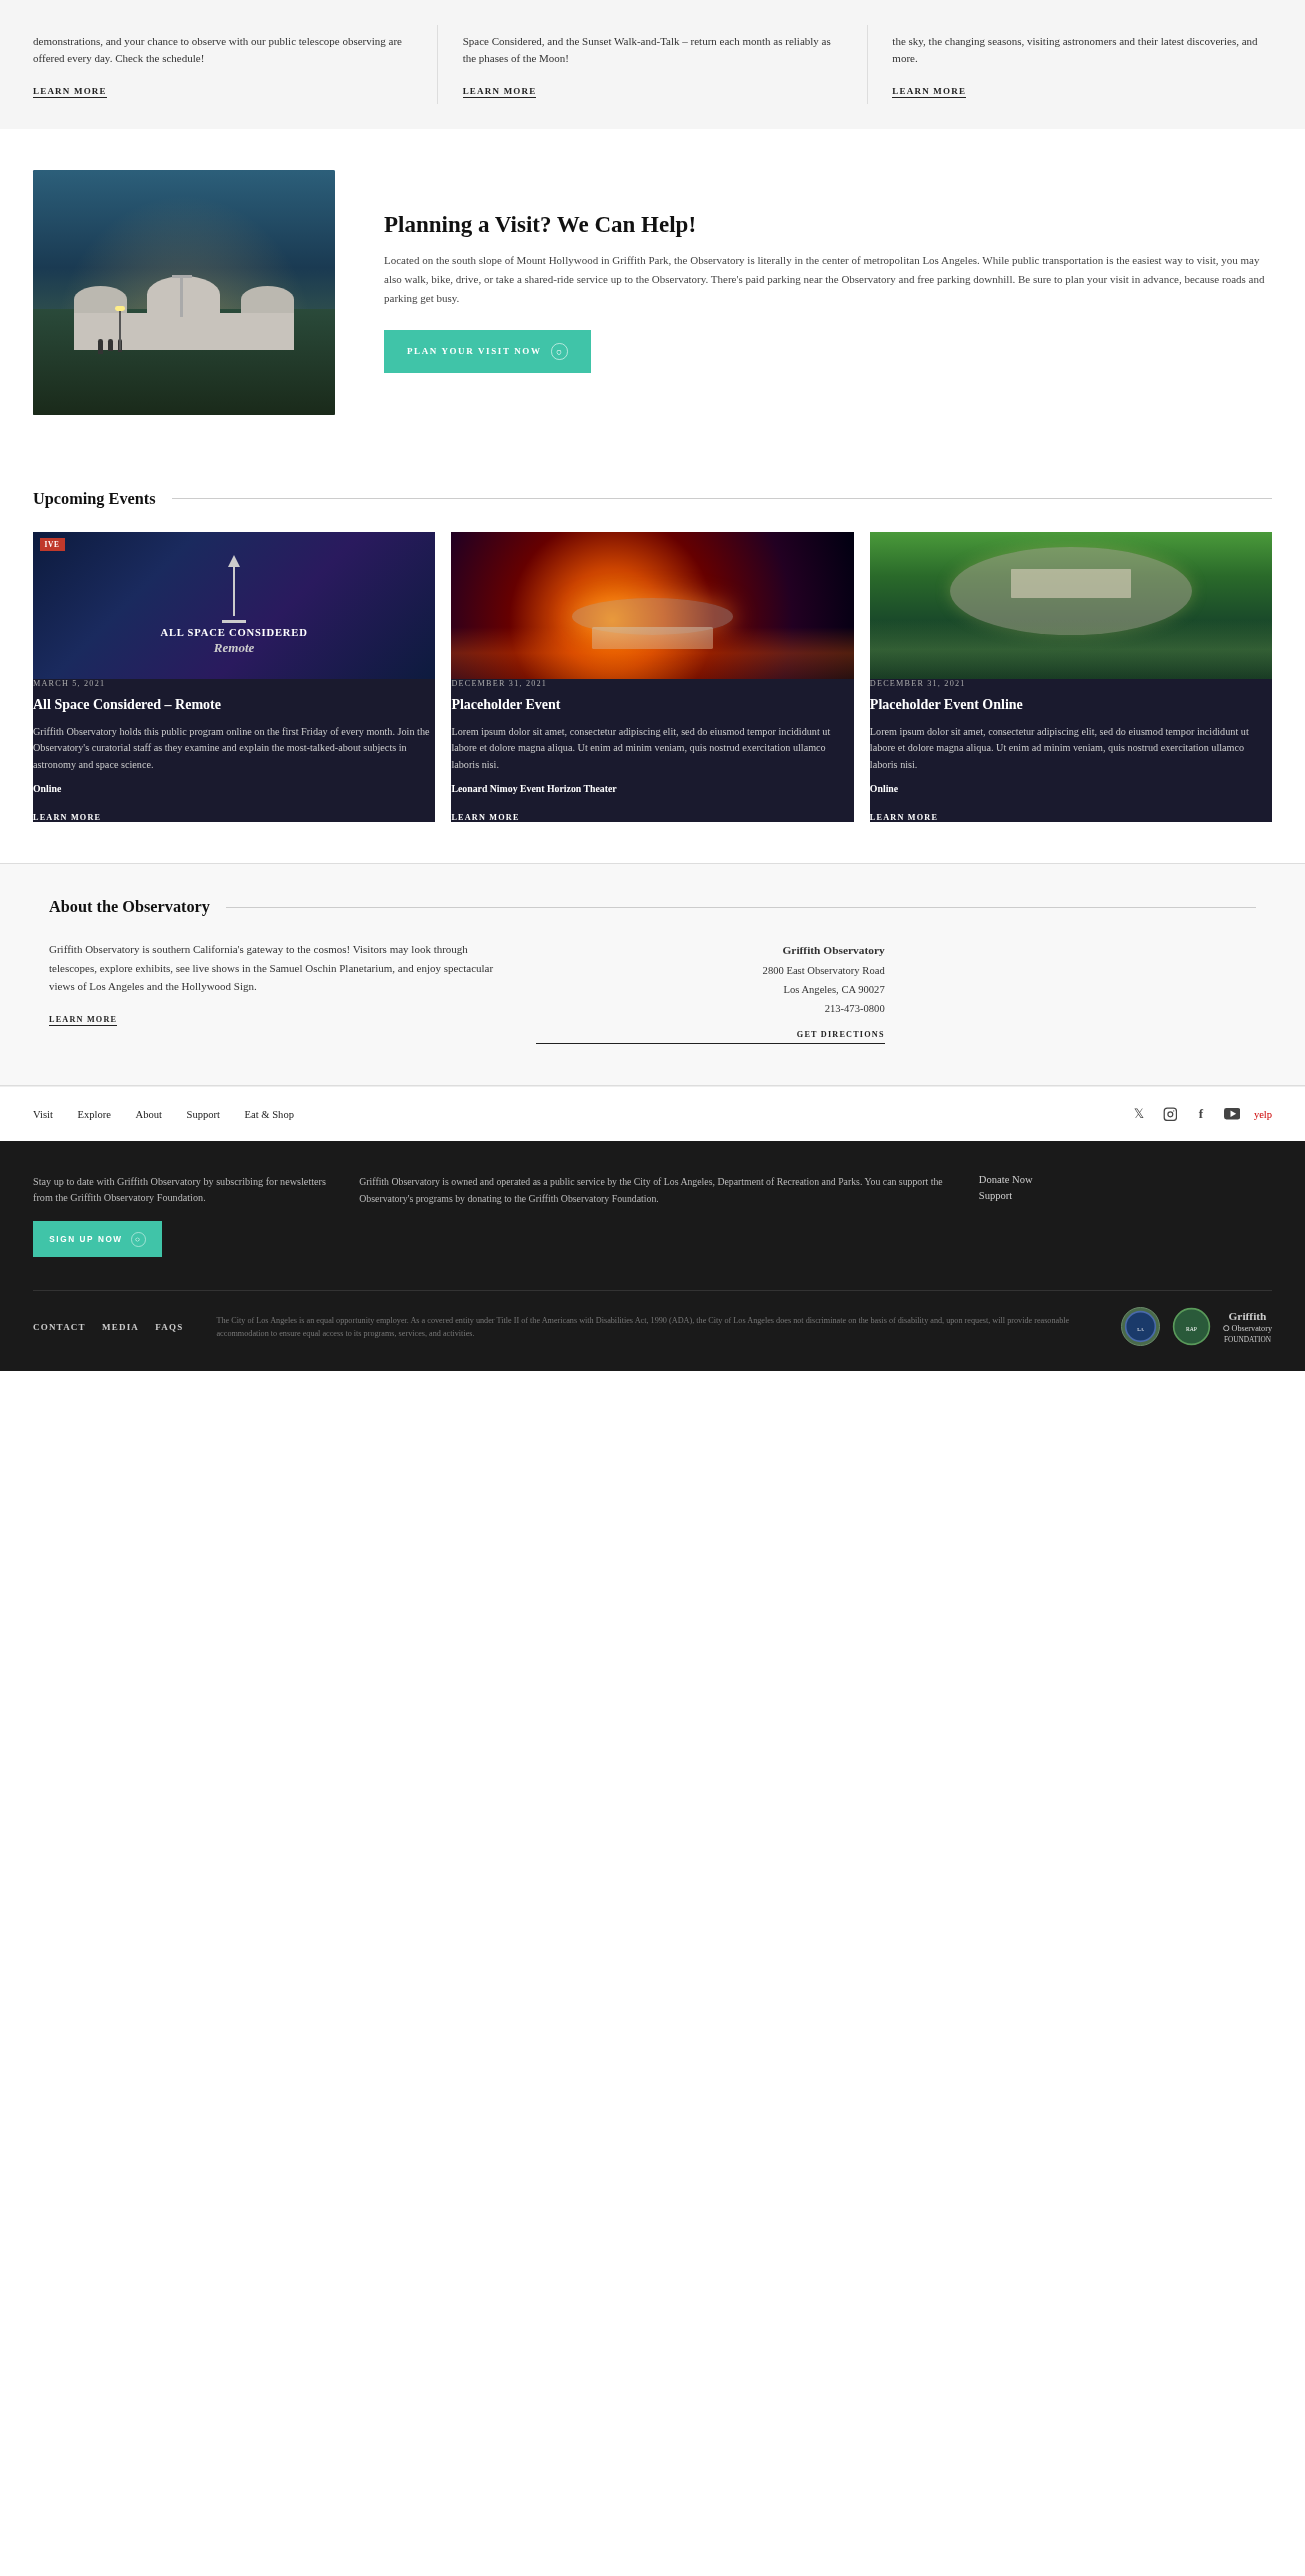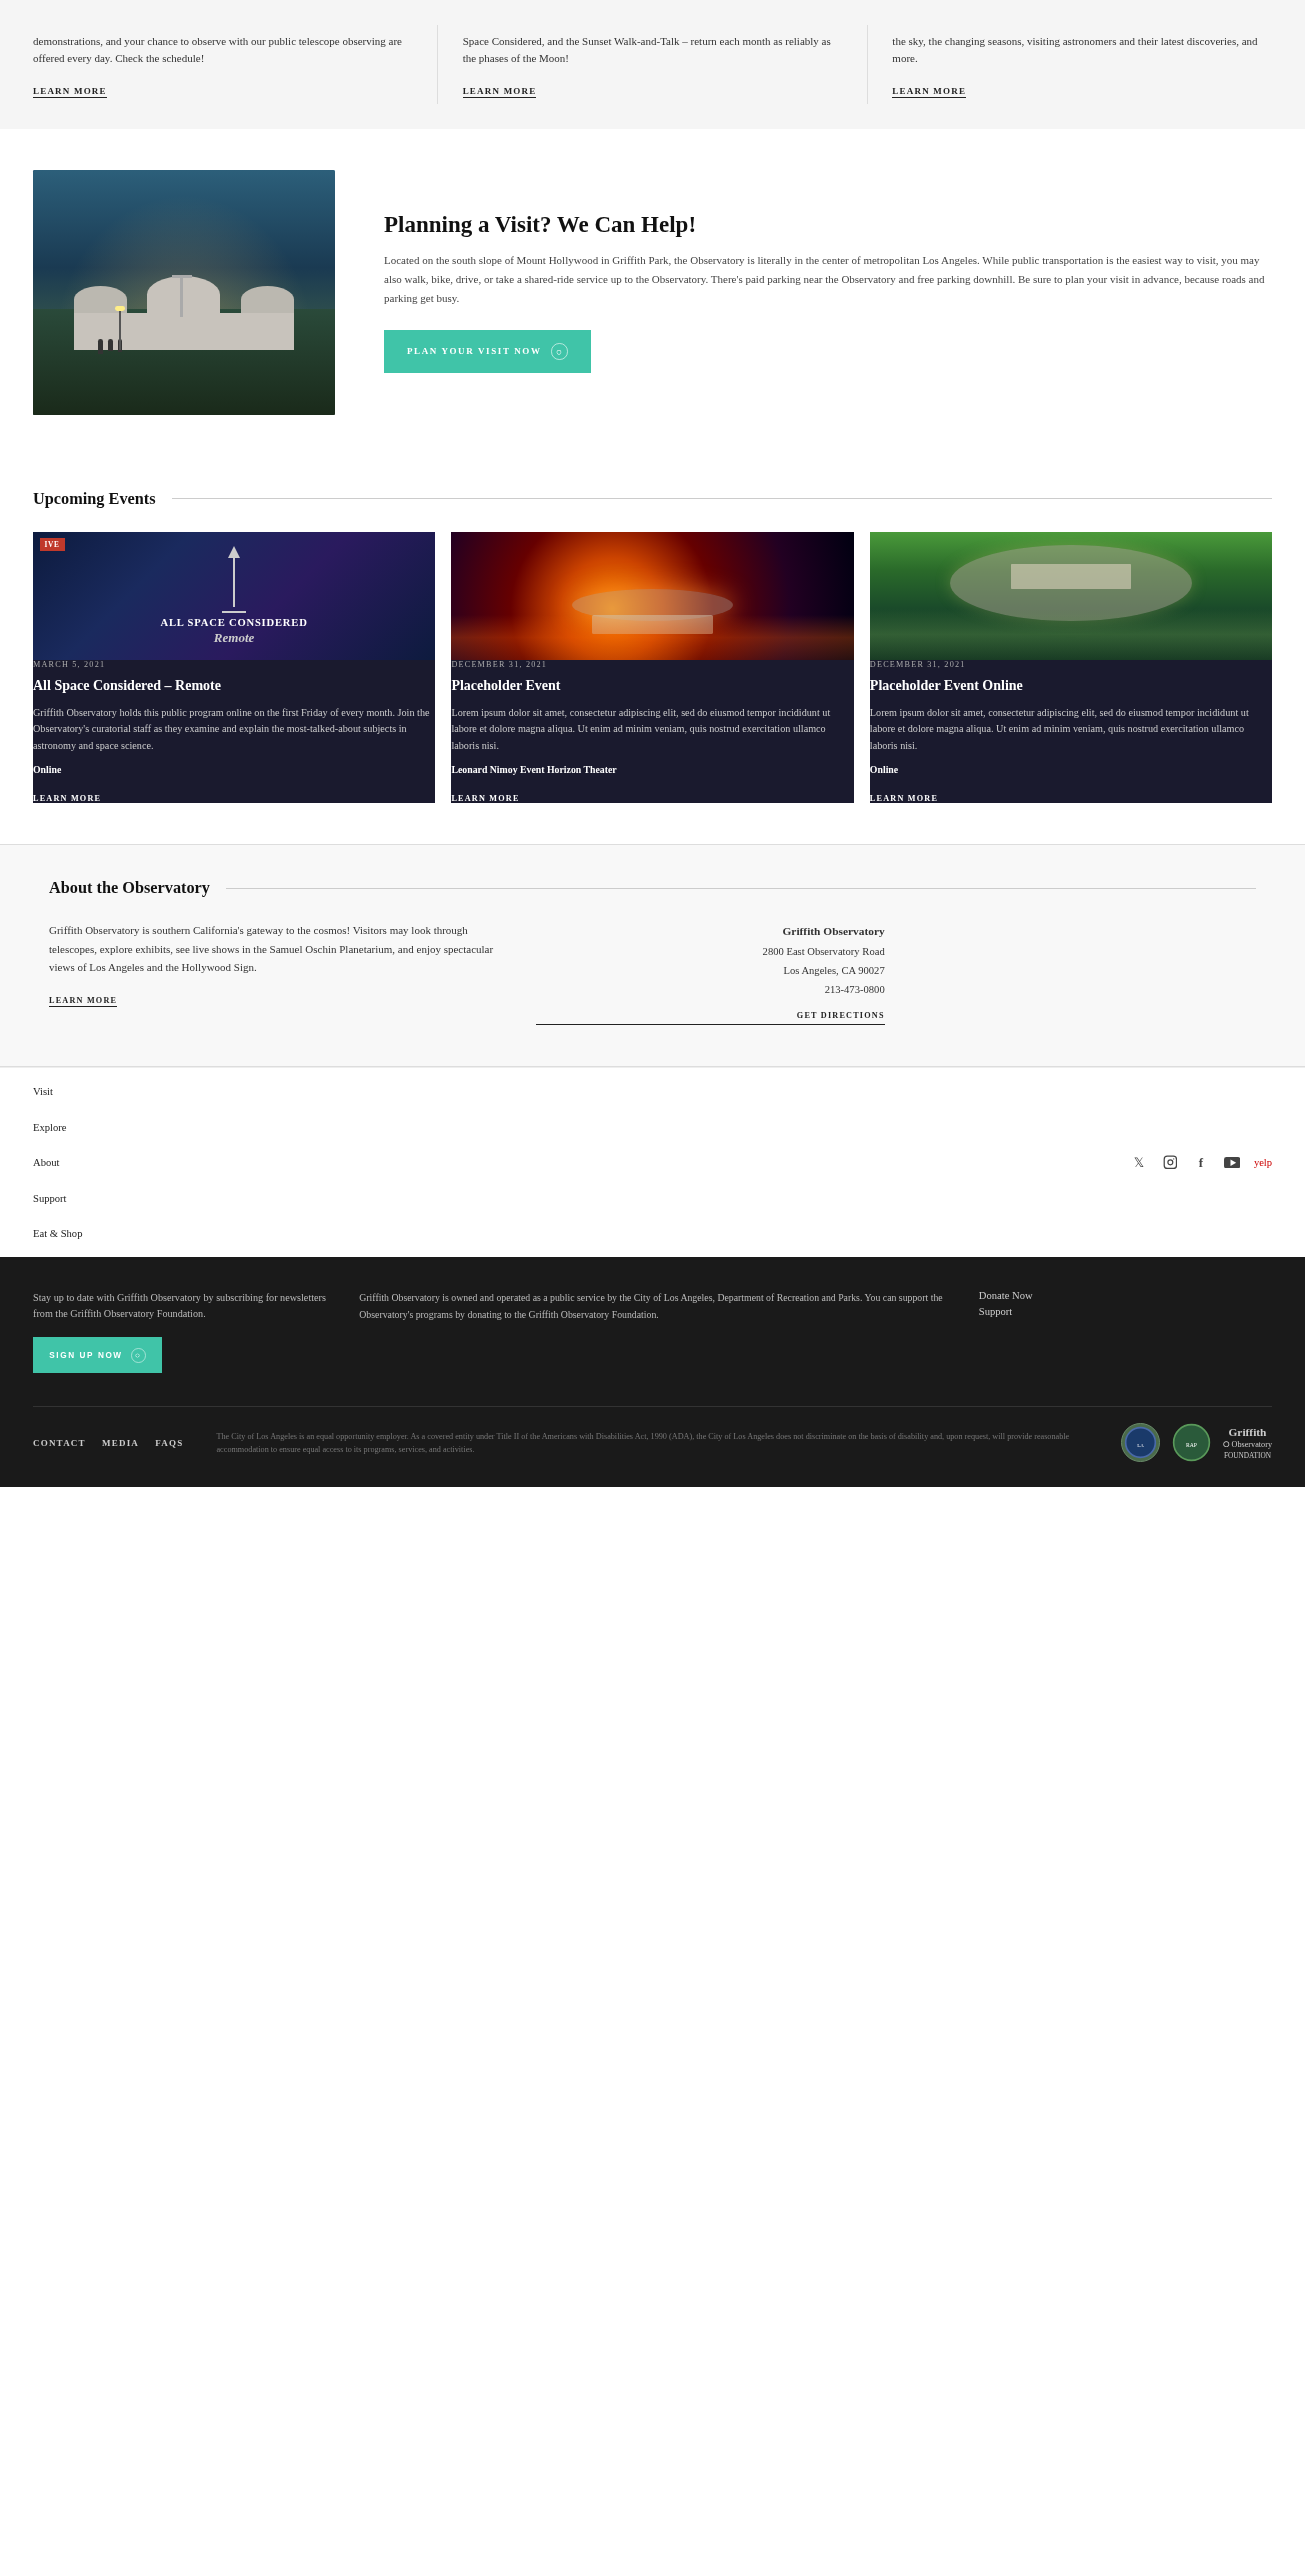--- a/index.html
+++ b/index.html
@@ -123,21 +123,21 @@
       grid-template-columns: repeat(3, 1fr);
       gap: 16.3px;
     }
     .event-card {
       background: #1a1a2e;
       color: #fff;
       overflow: hidden;
     }
     .event-card-image {
       width: 100%;
-      height: 128px;
+      height: 147px;
       position: relative;
       overflow: hidden;
     }
     .event-img-1 {
       background: linear-gradient(135deg, #0d1b3e 0%, #1a2a5e 30%, #2a1a5e 60%, #0d1b3e 100%);
       display: flex;
       align-items: center;
       justify-content: center;
     }
     .event-card-body {
@@ -248,21 +248,20 @@
       background: #fff;
       padding: 18px 33px;
       display: flex;
       align-items: center;
       justify-content: space-between;
       border-top: 0.8px solid #eee;
     }
     .footer-nav-links {
       display: flex;
       gap: 24.5px;
-      flex-direction: column;
     }
     .footer-nav-links a {
       font-size: 10.6px;
       color: #222;
       text-decoration: none;
       font-weight: 500;
     }
     .footer-social {
       display: flex;
       gap: 13px;

